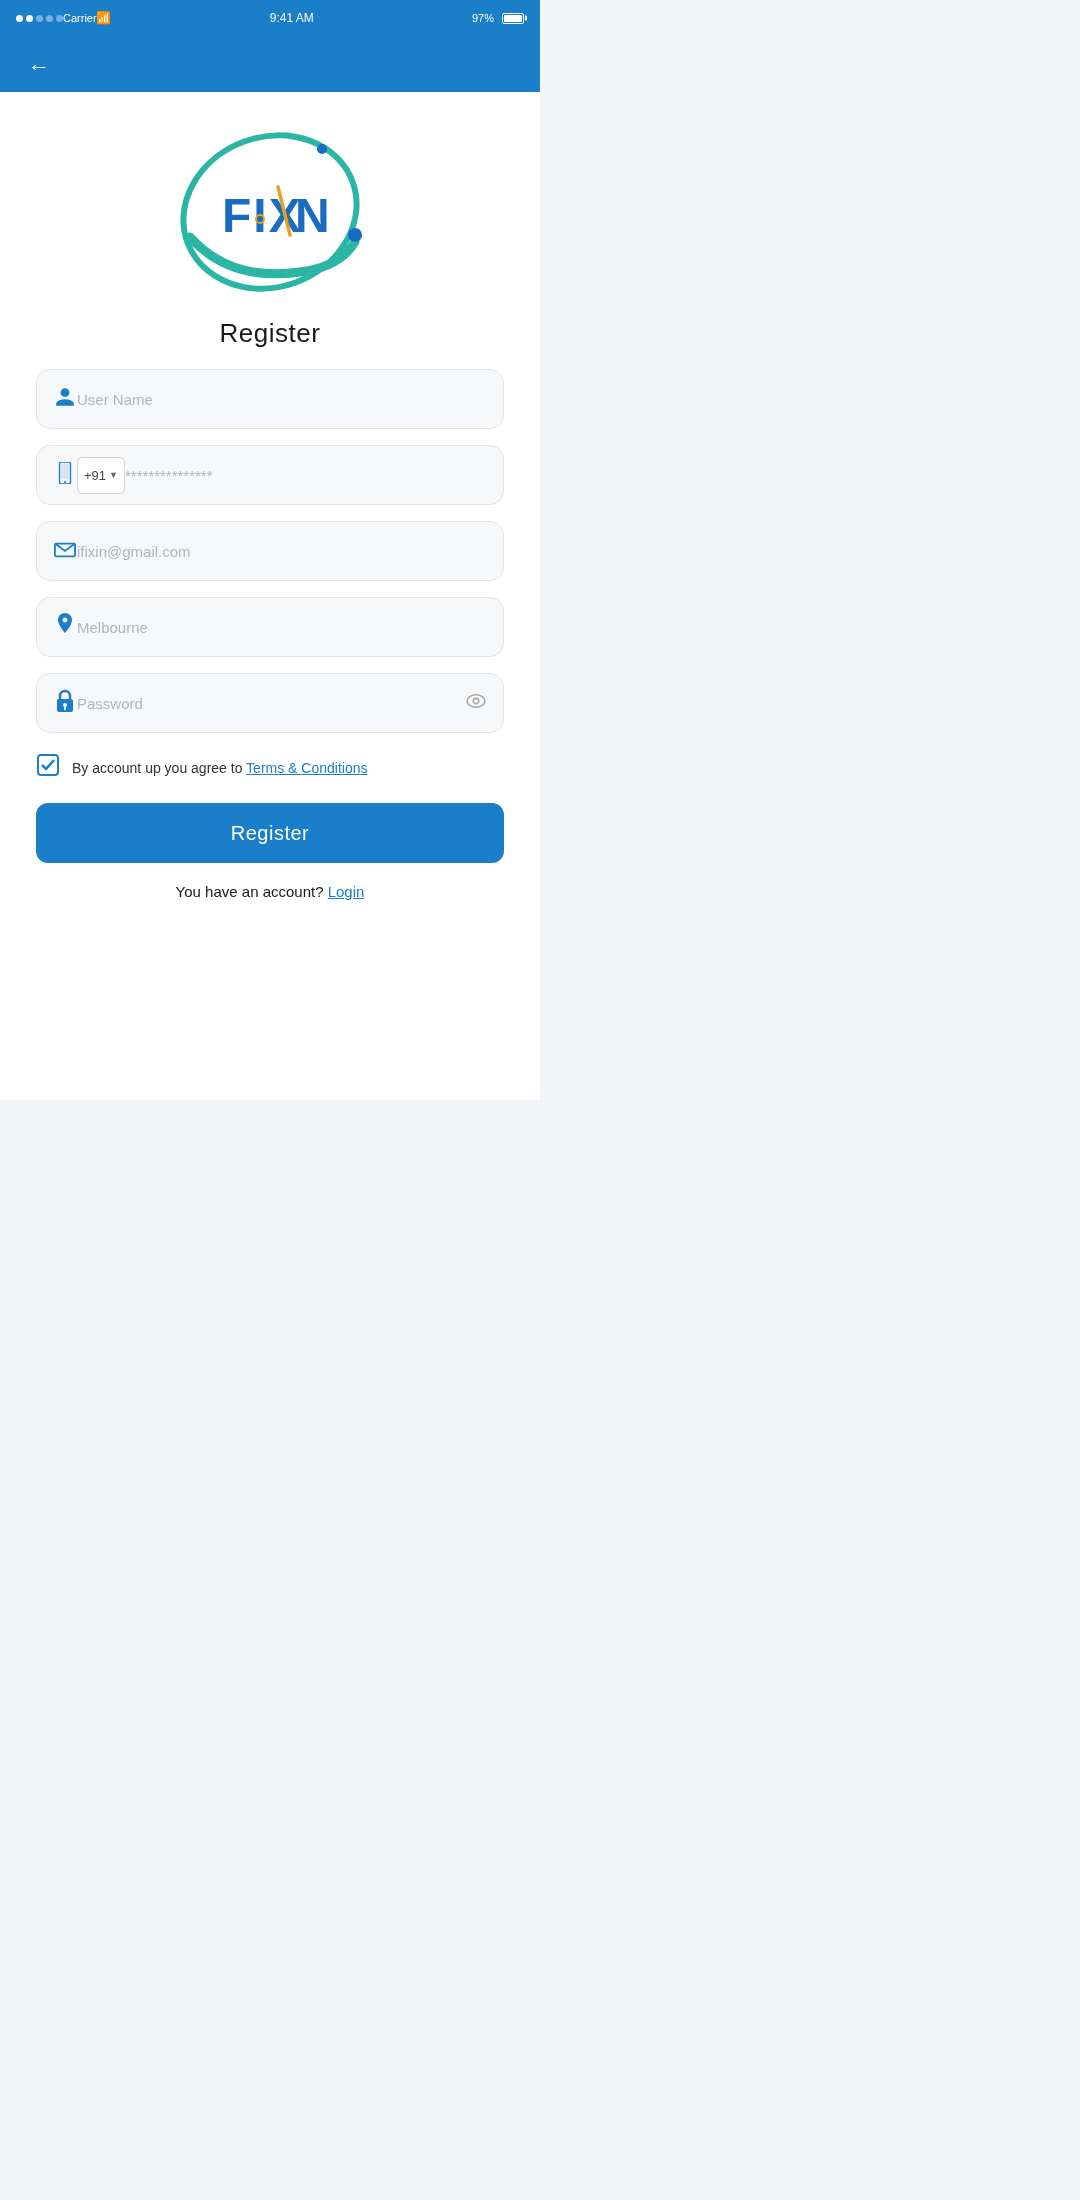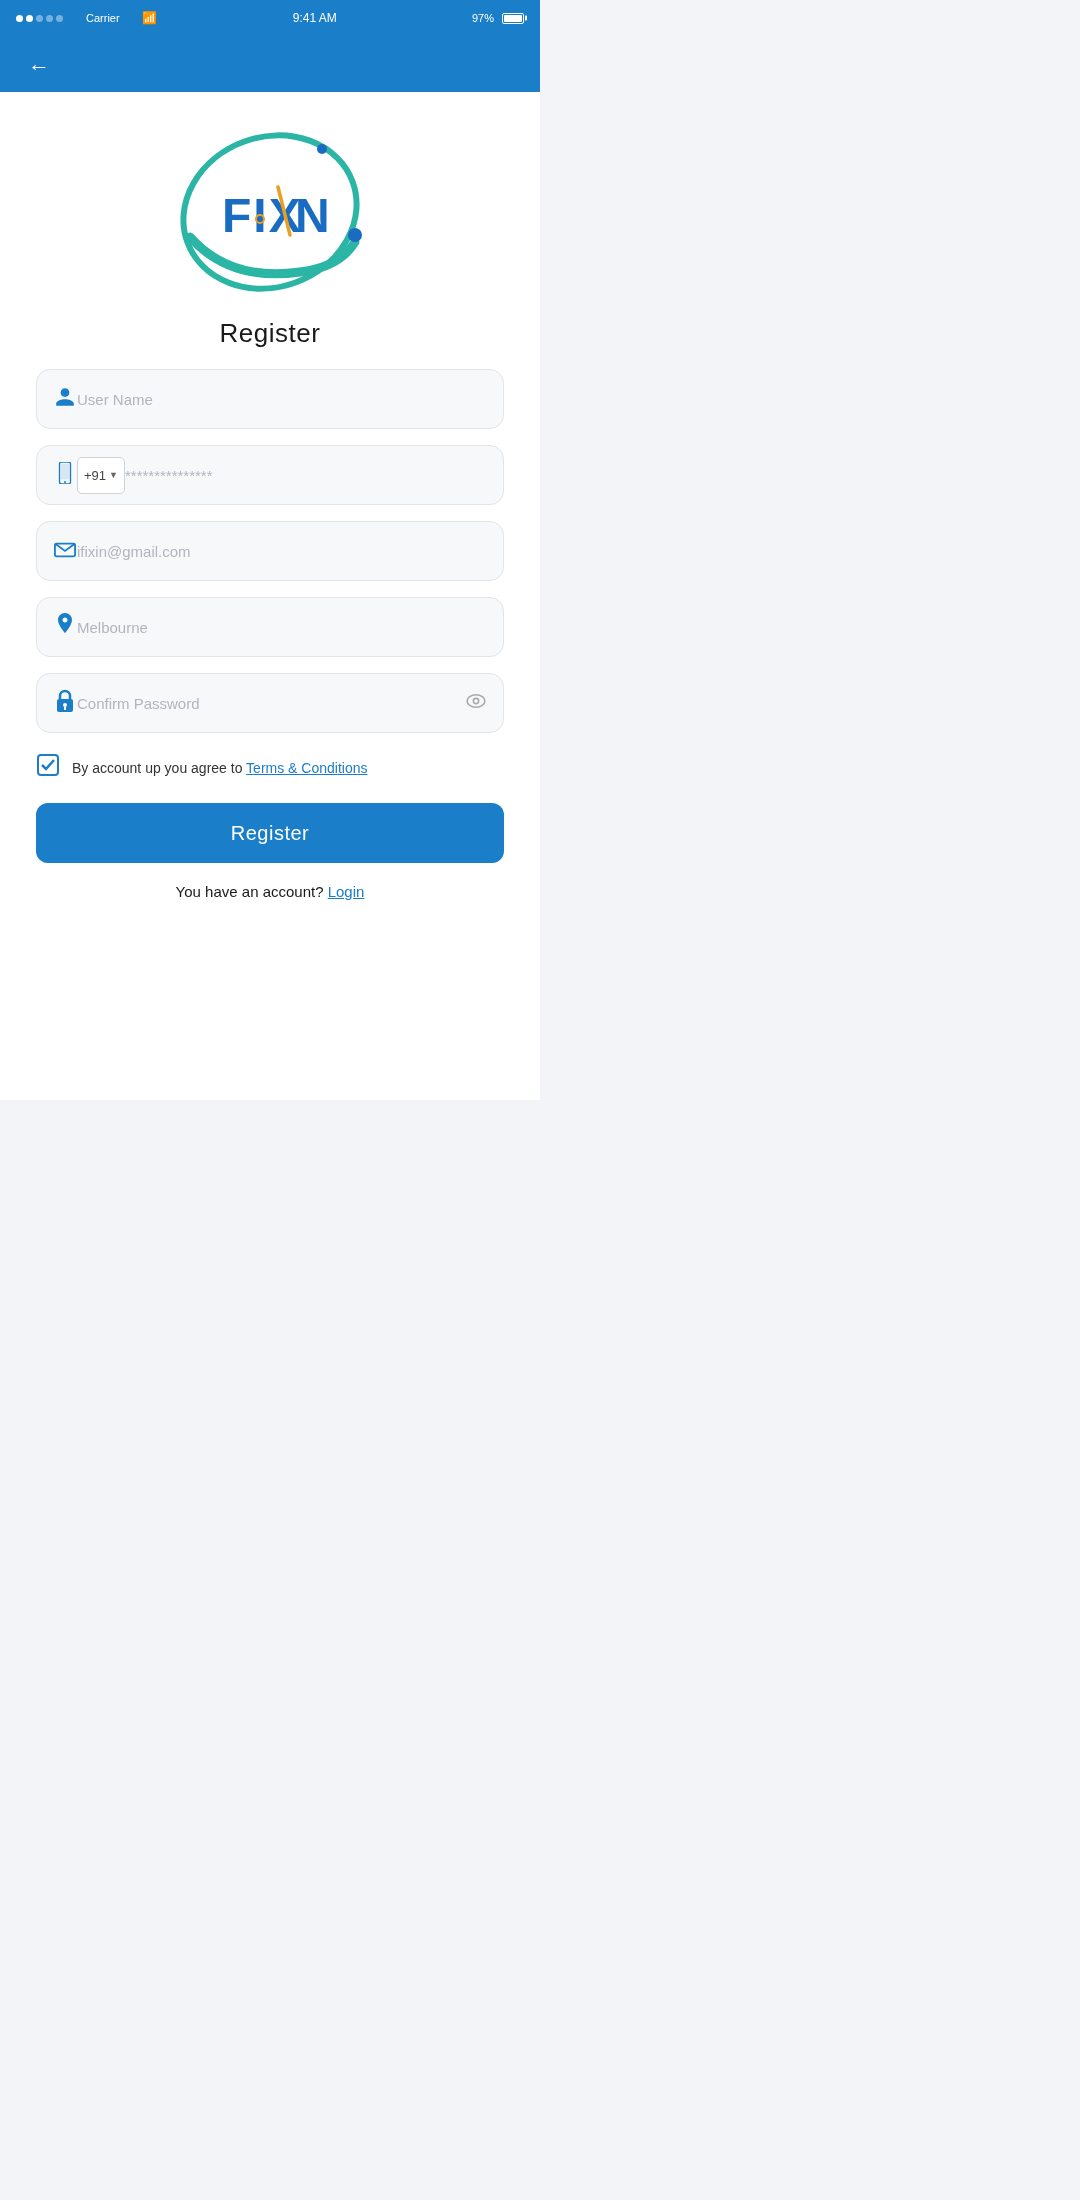--- a/index.html
+++ b/index.html
@@ -19,21 +19,21 @@
     .status-bar {
       background: #1a7ec8;
       color: white;
       display: flex;
       align-items: center;
       justify-content: space-between;
       padding: 6px 16px;
       font-size: 11px;
       height: 36px;
     }
-    .status-left { display: flex; align-items: center; gap: 23px; }
+    .status-left { display: flex; align-items: center; gap: 0; }
     .status-dots { display: flex; gap: 3px; }
     .status-dot {
       width: 7px; height: 7px; border-radius: 50%;
       background: white;
     }
     .status-dot.empty { background: rgba(255,255,255,0.4); }
     .wifi-icon { font-size: 12px; }
     .status-center { font-size: 12px; font-weight: 400; }
     .status-right { display: flex; align-items: center; gap: 8px; font-size: 11px; }
     .battery-bar {
@@ -301,38 +301,38 @@
 
   <div class="input-group">
     <span class="input-icon">
       <svg width="18" height="24" viewBox="0 0 18 24" fill="#1a7ec8">
           <path d="M9 0C5.1 0 2 3.1 2 7c0 5.3 7 13 7 13s7-7.7 7-13c0-3.9-3.1-7-7-7zm0 9.5c-1.4 0-2.5-1.1-2.5-2.5S7.6 4.5 9 4.5s2.5 1.1 2.5 2.5S10.4 9.5 9 9.5z"></path>
         </svg>
     </span>
     <input class="input-field" type="text" placeholder="Melbourne" style="">
   </div>
 
-
   <div class="input-group">
     <span class="input-icon">
       <svg width="20" height="24" viewBox="0 0 20 24" fill="#1a7ec8">
           <rect x="2" y="10" width="16" height="13" rx="2" fill="#1a7ec8"></rect>
           <path d="M5 10V7a5 5 0 0 1 10 0v3" fill="none" stroke="#1a7ec8" stroke-width="2.5"></path>
           <circle cx="10" cy="16" r="2" fill="white"></circle>
           <line x1="10" y1="18" x2="10" y2="21" stroke="white" stroke-width="2"></line>
         </svg>
     </span>
-    <input class="input-field" type="password" placeholder="Confirm Password" style="">
+    <input class="input-field" type="password" placeholder="Password" style="">
     <span class="eye-icon">
       <svg width="22" height="16" viewBox="0 0 24 18" fill="none" stroke="#aaa" stroke-width="1.8">
           <ellipse cx="12" cy="9" rx="10" ry="7"></ellipse>
           <circle cx="12" cy="9" r="3"></circle>
         </svg>
     </span>
   </div>
+
 
   <div class="terms-row">
     <span class="checkbox-icon">
       <svg width="24" height="24" viewBox="0 0 24 24" fill="none" stroke="#1a7ec8" stroke-width="2">
           <rect x="2" y="2" width="20" height="20" rx="3" fill="white" stroke="#1a7ec8" stroke-width="2"></rect>
           <polyline points="6,12 10,16 18,7" stroke="#1a7ec8" stroke-width="2.5" fill="none"></polyline>
         </svg>
     </span>
     <span class="terms-text">
       <span>By account up you agree to </span><span class="terms-link">Terms &amp; Conditions</span>

